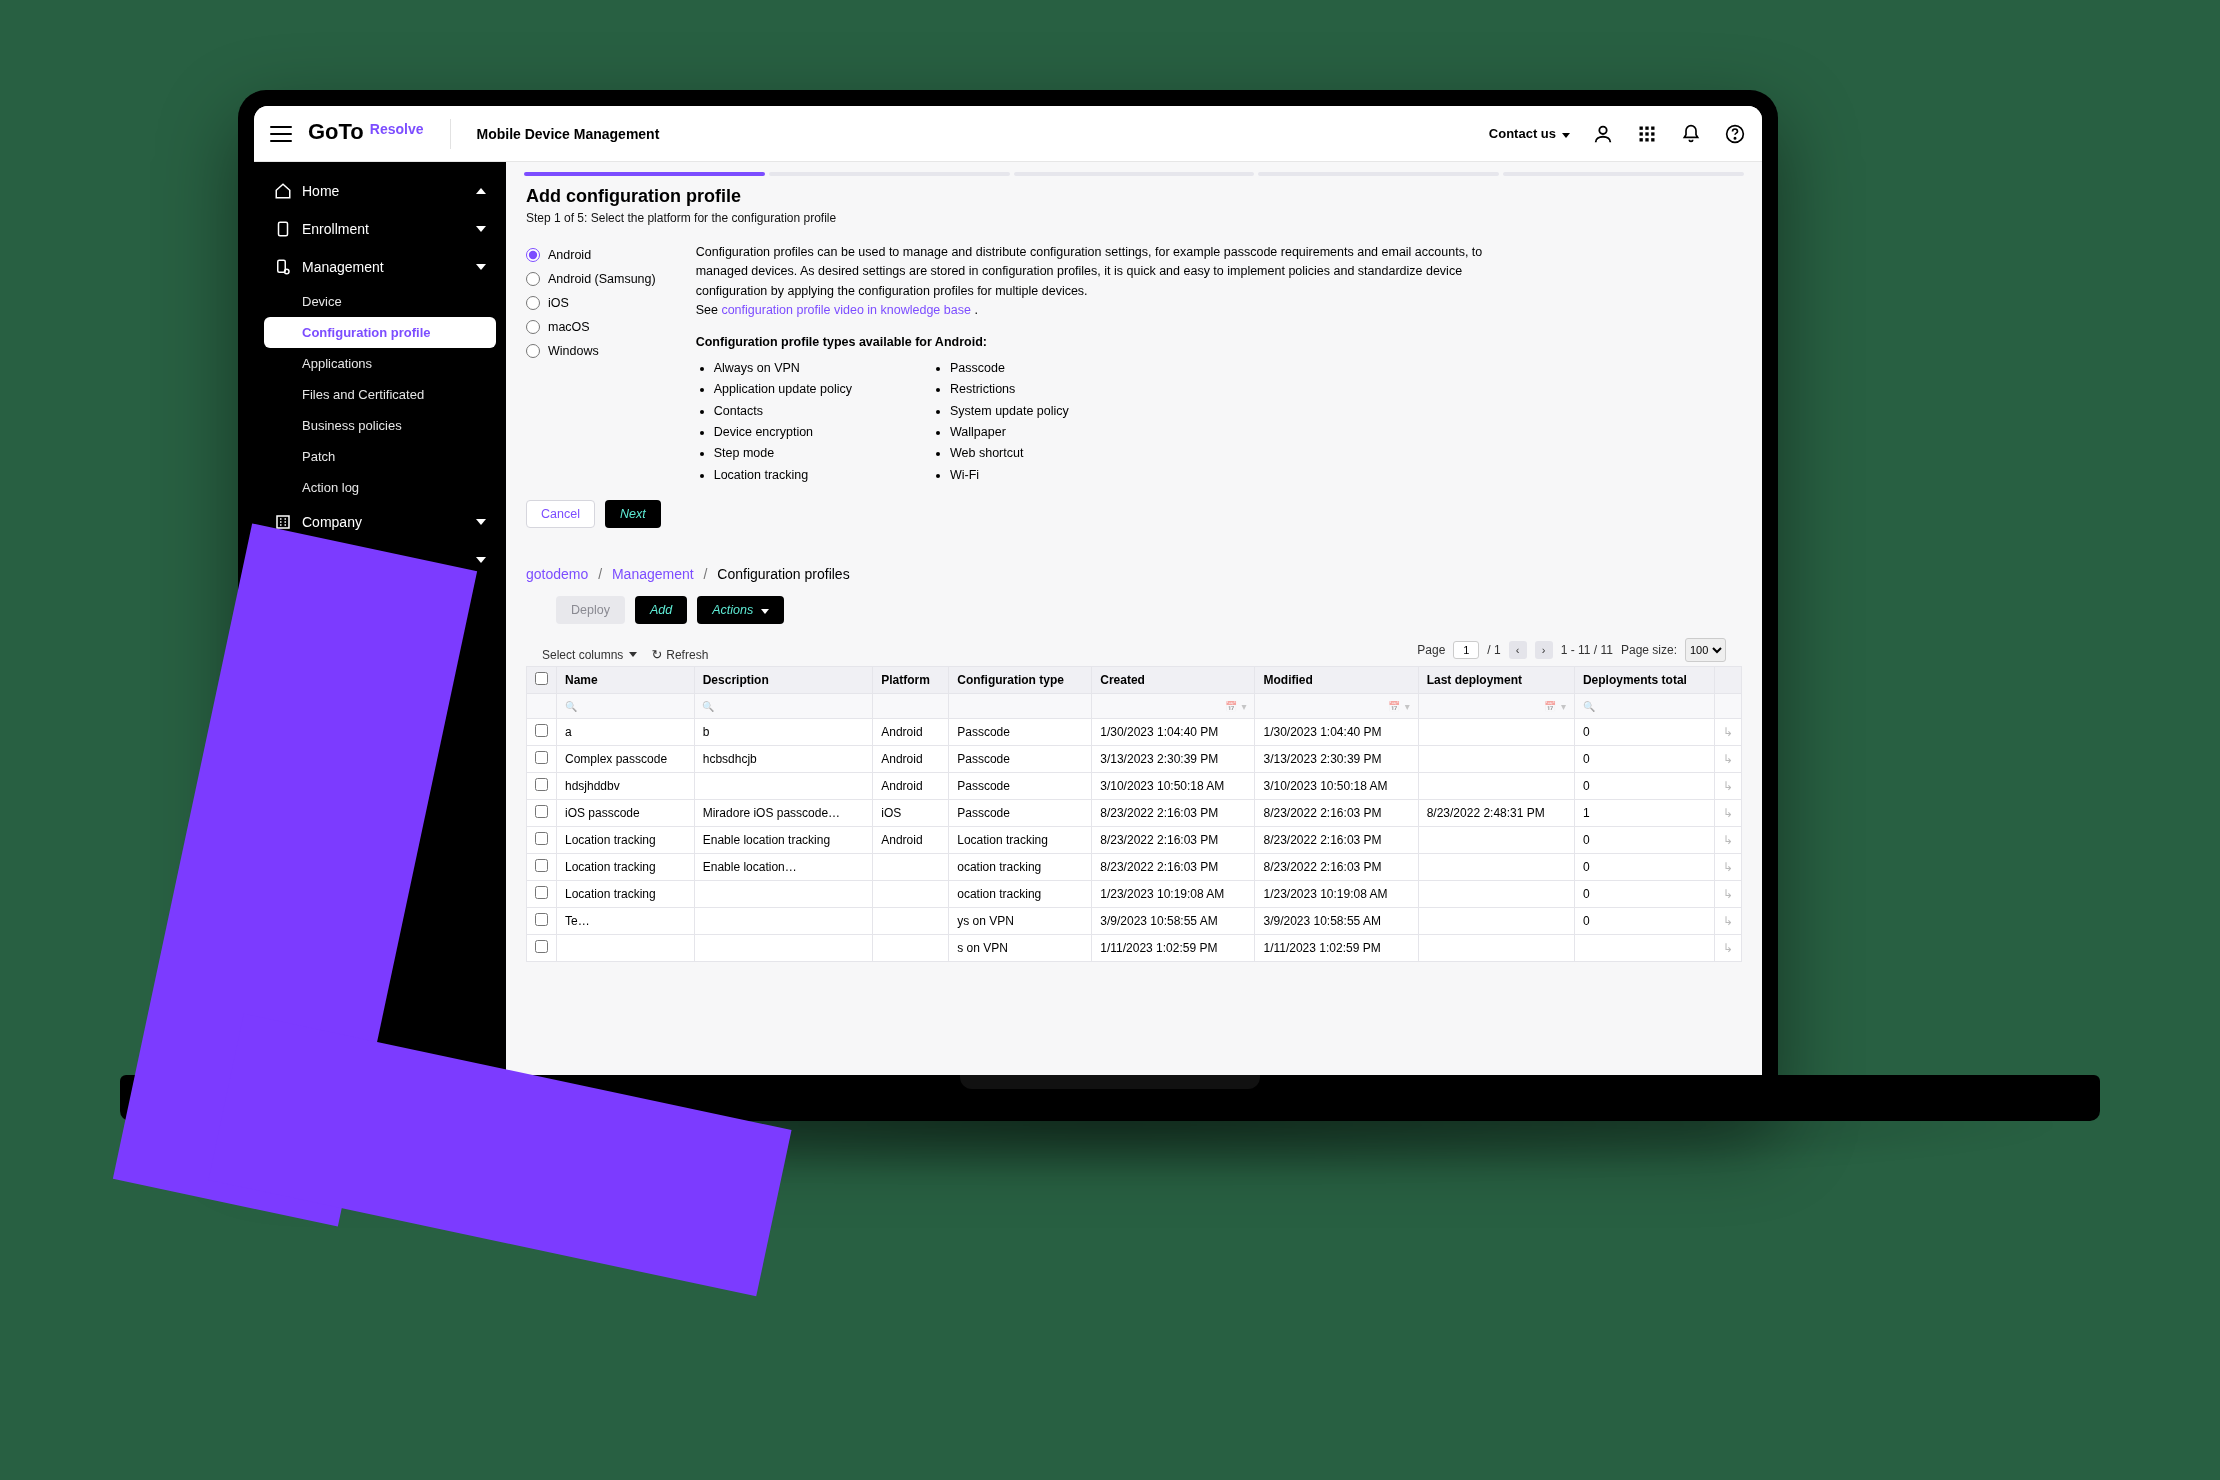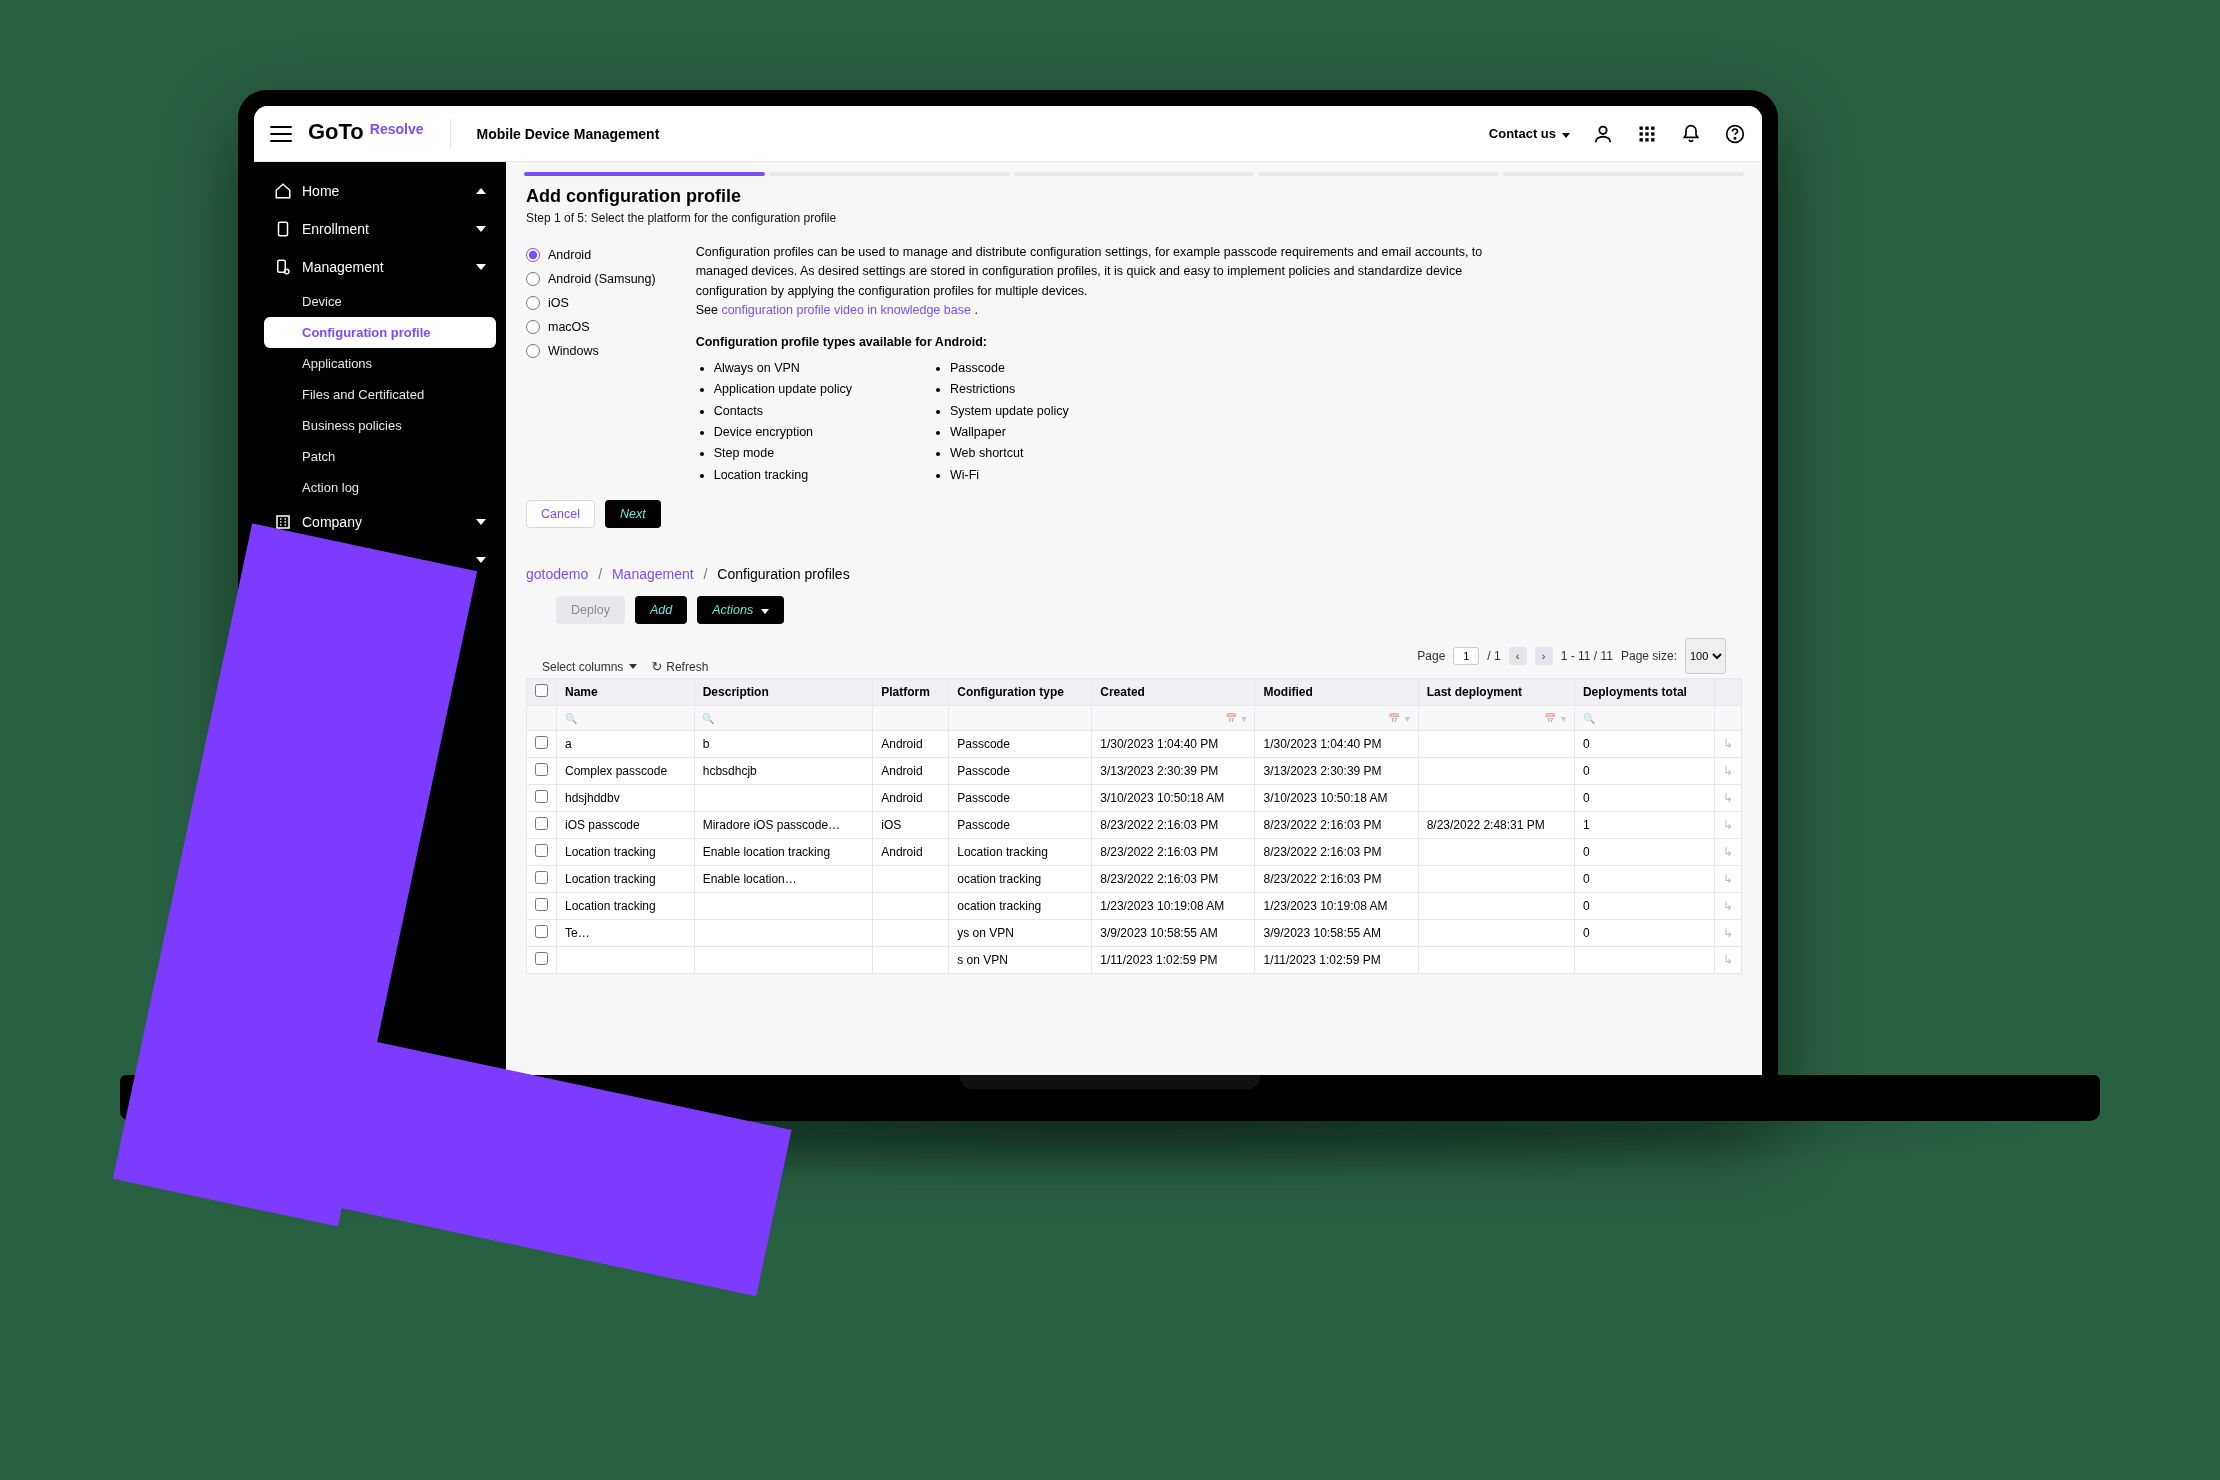--- a/index.html
+++ b/index.html
@@ -72,21 +72,21 @@
 
   .tbl-bar{display:flex;align-items:flex-end;justify-content:space-between;padding:4px 36px;font-size:12px;color:#333;}
   .tbl-bar .left{display:flex; gap:14px; align-items:center;}
   .selcol{display:flex;align-items:center;gap:6px;cursor:pointer;}
   .selcol::after{content:"";border-left:4px solid transparent;border-right:4px solid transparent;border-top:5px solid #333;}
   .refresh{display:flex; gap:4px; align-items:center;cursor:pointer;}
   .refresh-ico::before{content:"↻"; font-size:13px;}
   .pager{display:flex; gap:8px; align-items:center;}
   .pgbtn{width:18px;height:18px;background:#e4e4ea;border-radius:3px;display:flex;align-items:center;justify-content:center;font-size:11px;}
   .pgin{width:26px;text-align:center;border:1px solid #ccc;border-radius:3px;height:18px;font-size:11px;}
-  .psel{border:1px solid #ccc;border-radius:3px;height:36px;font-size:11px;}
+  .psel{border:1px solid #ccc;border-radius:3px;height:24px;font-size:11px;}
 
   table{width:calc(100% - 40px); margin:0 20px 37px; border-collapse:collapse; font-size:12px; background:#fff;}
   th,td{border:1px solid #e5e5ea; padding:5px 8px; text-align:left; white-space:nowrap; overflow:hidden; text-overflow:ellipsis;}
   th{background:#f0f0f4;font-weight:700;}
   tr.filter td{background:#f8f8fa;color:#888;}
   .chk{width:24px;text-align:center;}
   .srch::before{content:"🔍";font-size:10px;opacity:.5;}
   .calfilt{display:flex;justify-content:flex-end;gap:4px;opacity:.45;}
   .cal::before{content:"📅";font-size:10px;}
   .fnl::before{content:"▾";font-size:10px;}

